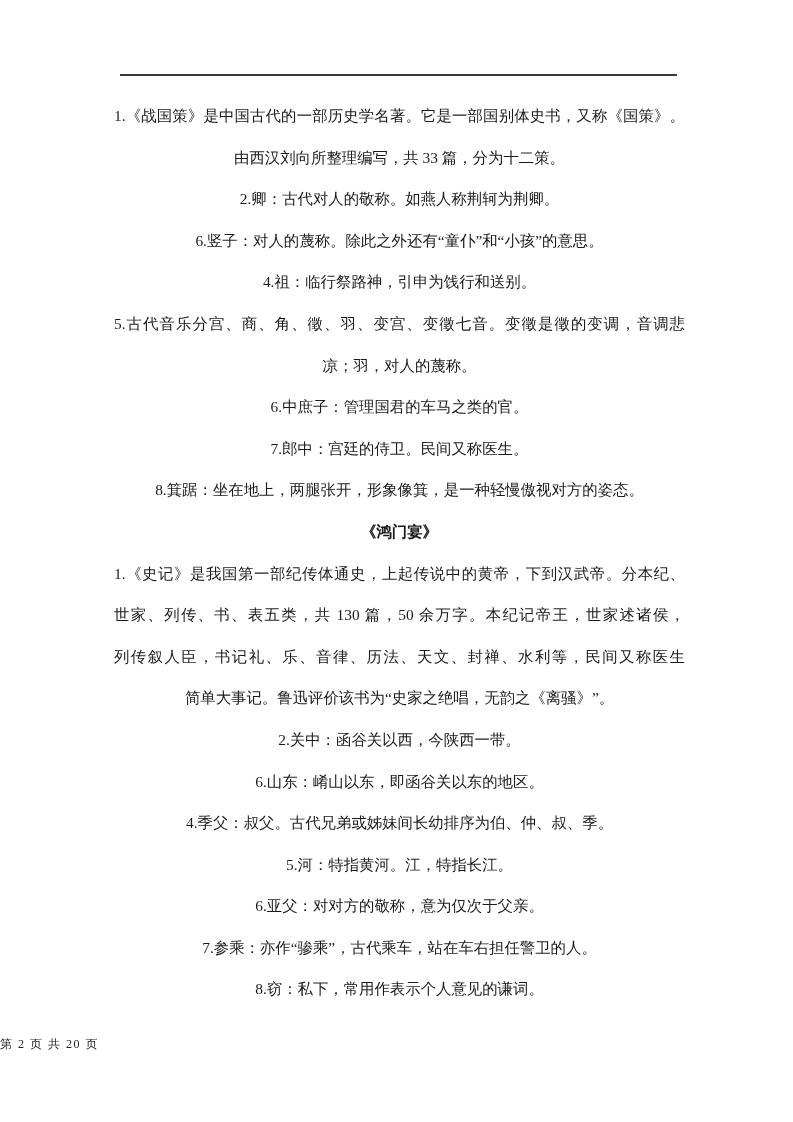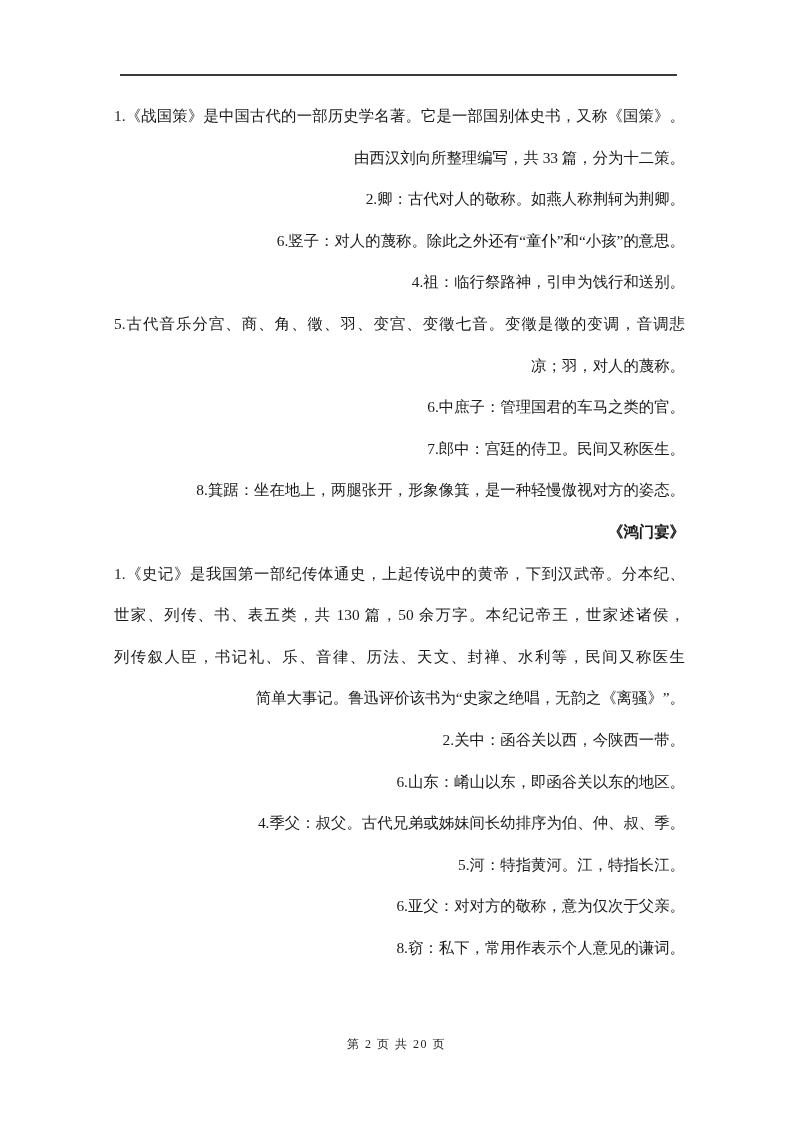--- a/index.html
+++ b/index.html
@@ -28,36 +28,35 @@
     position: absolute;
     left: 114px;
     top: 95px;
     width: 571px;
     font-size: 15.4px;
   }
   .line {
     height: 41.6px;
     line-height: 41.6px;
     overflow: hidden;
-    text-align: right;
+    text-align: center;
   }
   .line.fill {
     text-align: justify;
     text-align-last: justify;
     text-justify: inter-character;
   }
   .line.heading {
     font-weight: bold;
   }
   .page-footer {
     position: absolute;
     left: 0;
     right: 0;
     top: 1036px;
-    text-align: center;
     font-size: 12px;
     letter-spacing: 1.5px;
     color: #1f1f1f;
   }
 </style>
 </head>
 <body>
 
 <div class="page">
   <div class="header-rule"></div>
@@ -75,16 +74,17 @@
       <div class="line heading">《鸿门宴》</div>
       <div class="line fill">1.《史记》是我国第一部纪传体通史，上起传说中的黄帝，下到汉武帝。分本纪、</div>
       <div class="line fill">世家、列传、书、表五类，共 130 篇，50 余万字。本纪记帝王，世家述诸侯，</div>
       <div class="line fill">列传叙人臣，书记礼、乐、音律、历法、天文、封禅、水利等，民间又称医生</div>
       <div class="line">简单大事记。鲁迅评价该书为“史家之绝唱，无韵之《离骚》”。</div>
       <div class="line">2.关中：函谷关以西，今陕西一带。</div>
       <div class="line">6.山东：崤山以东，即函谷关以东的地区。</div>
       <div class="line">4.季父：叔父。古代兄弟或姊妹间长幼排序为伯、仲、叔、季。</div>
       <div class="line">5.河：特指黄河。江，特指长江。</div>
       <div class="line">6.亚父：对对方的敬称，意为仅次于父亲。</div>
+      <div class="line">7.参乘：亦作“骖乘”，古代乘车，站在车右担任警卫的人。</div>
       <div class="line">8.窃：私下，常用作表示个人意见的谦词。</div>
     </div>
   <div class="page-footer">第 2 页 共 20 页</div>
 </div>
 
 </body></html>

